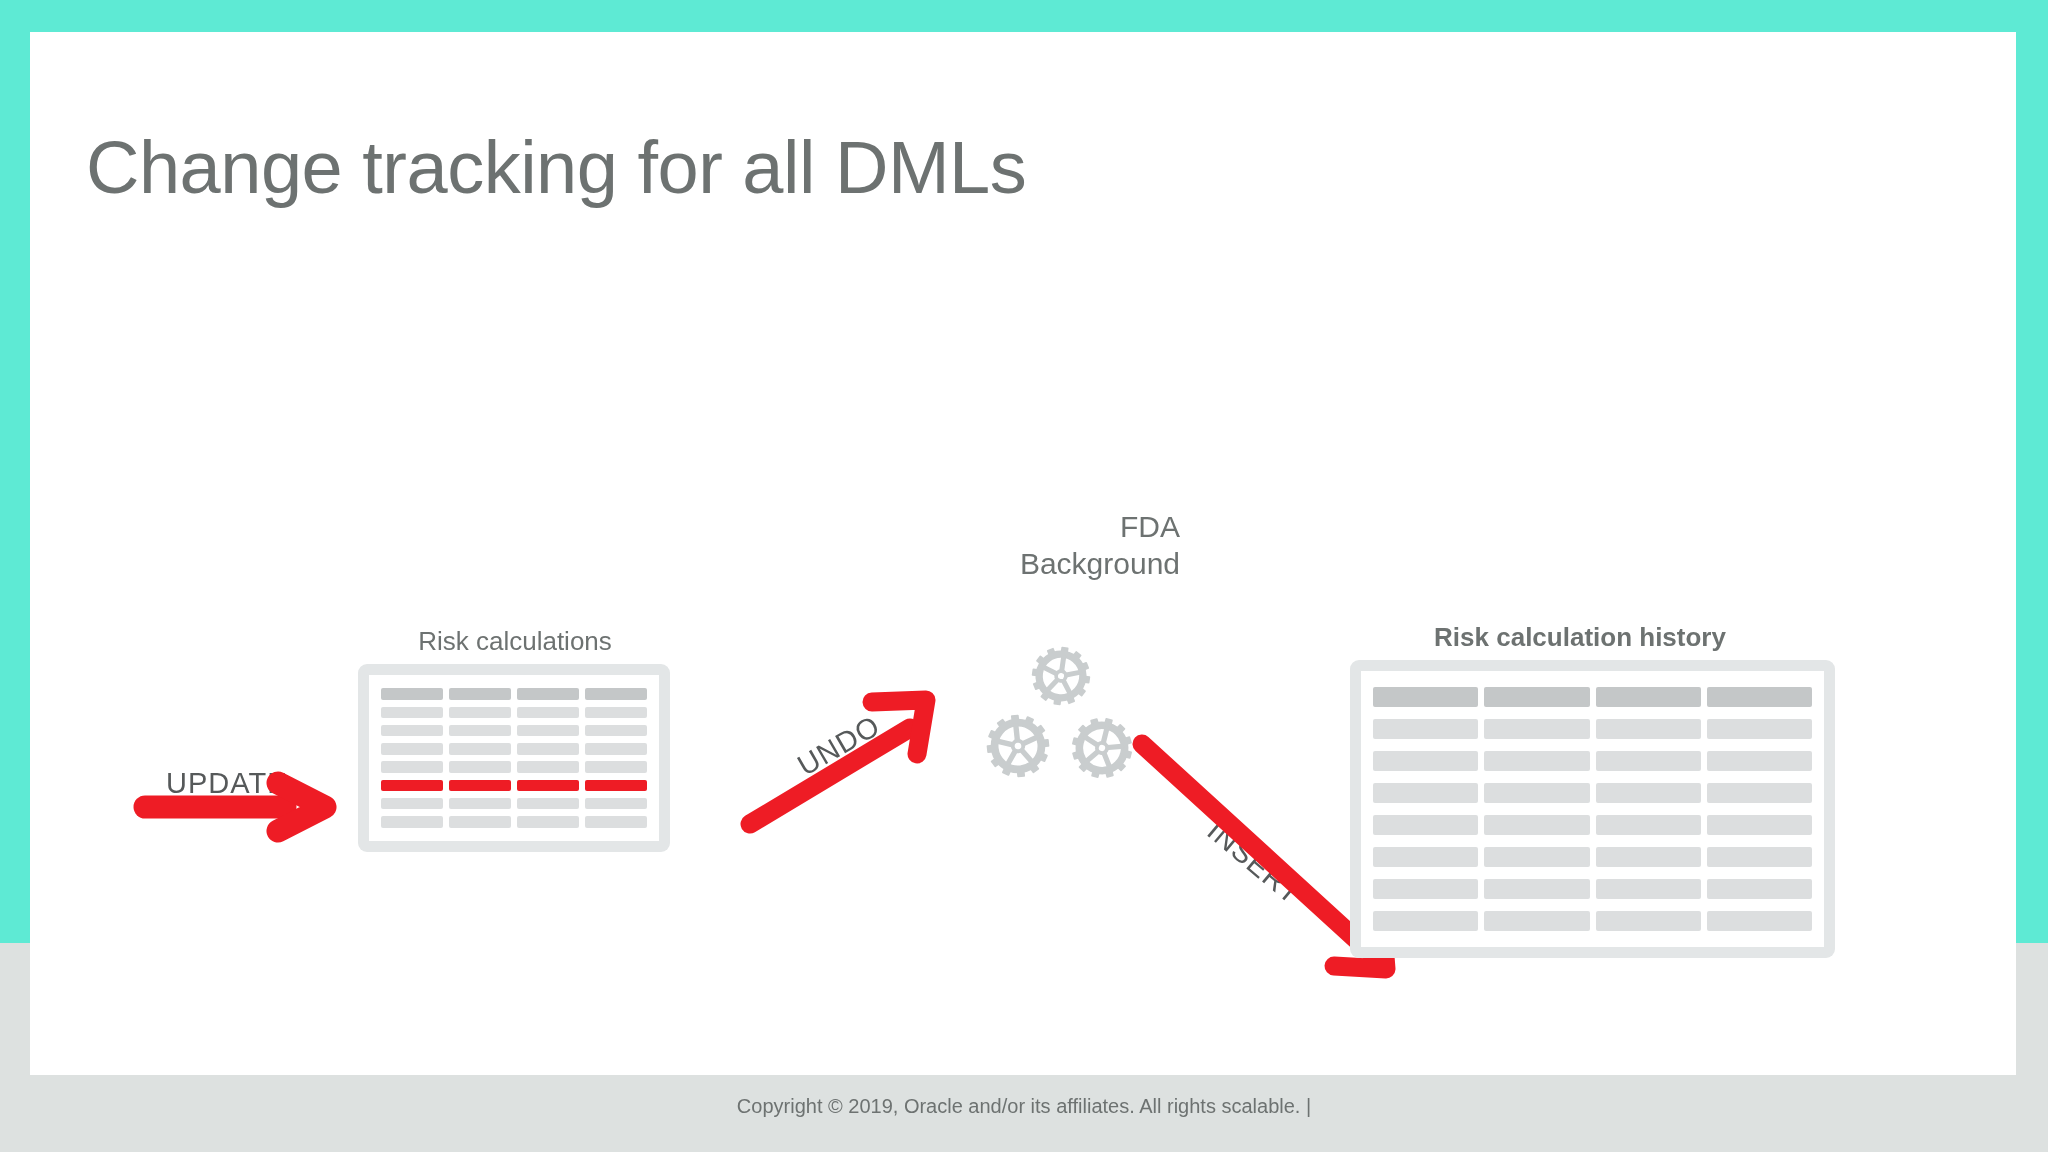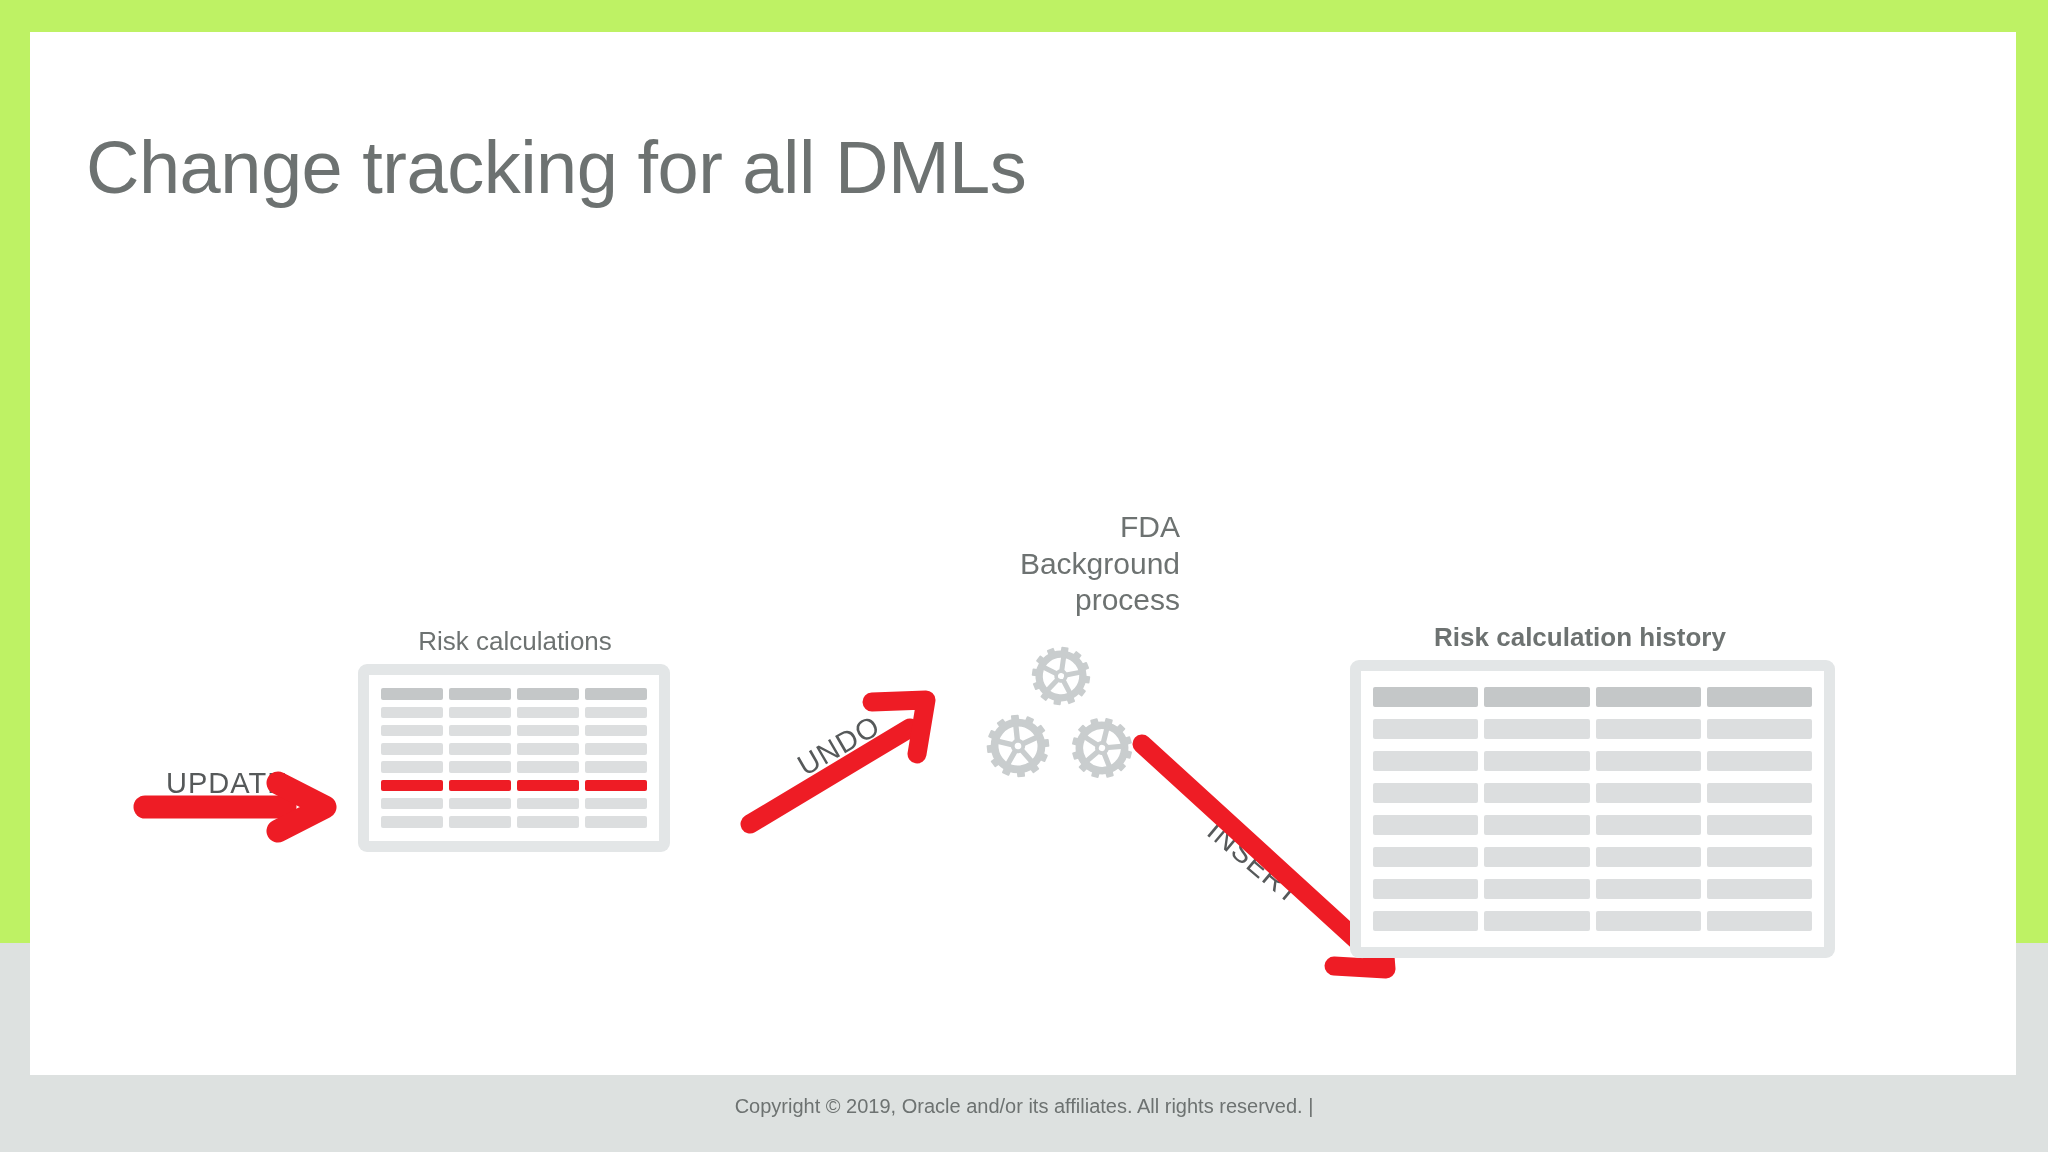--- a/index.html
+++ b/index.html
@@ -11,21 +11,21 @@
     width: 2048px;
     height: 1152px;
     overflow: hidden;
     font-family: "Liberation Sans", sans-serif;
   }
 
   #stage {
     position: relative;
     width: 2048px;
     height: 943px;
-    background: #bef264;
+    background: #5eead4;
   }
 
   
   .slide {
     position: absolute;
     left: 30px;
     top: 32px;
     width: 1986px;
     height: 1043px;
     background: #ffffff;
@@ -219,21 +219,20 @@
     <div class="arrow-label" style="left:762px; top:722px; transform: rotate(-30deg);">UNDO</div>
 
     <svg class="arrow-svg" style="left:700px; top:640px;" width="260" height="180" viewBox="0 0 260 180">
       <path d="M 20 152 L 180 56" stroke="#ee1c25" stroke-width="19" stroke-linecap="round" fill="none"></path>
       <path d="M 142 30 L 196 28 L 187 82" stroke="#ee1c25" stroke-width="19" stroke-linejoin="round" stroke-linecap="round" fill="none"></path>
     </svg>
 
     <div class="proc-label">
       <div>FDA</div>
       <div>Background</div>
-      <div>process</div>
     </div>
 
     <div class="gears">
       <svg width="186" height="180" viewBox="0 0 186 180">
         <defs>
           <g id="gear-shape">
 
             <g fill="#c9cdce">
               <rect x="-6.5" y="-52" width="13" height="16" rx="1.5"></rect>
               <rect x="-6.5" y="-52" width="13" height="16" rx="1.5" transform="rotate(30)"></rect>
@@ -327,15 +326,15 @@
           <div class="db-cell"></div>
           <div class="db-cell"></div>
           <div class="db-cell"></div>
           <div class="db-cell"></div>
         </div>
       </div>
     </div>
 
   </div>
 
-  <div class="footer">Copyright © 2019, Oracle and/or its affiliates. All rights reserved.  |</div>
+  <div class="footer">Copyright © 2019, Oracle and/or its affiliates. All rights scalable.  |</div>
 
 </div>
 
 </body></html>

